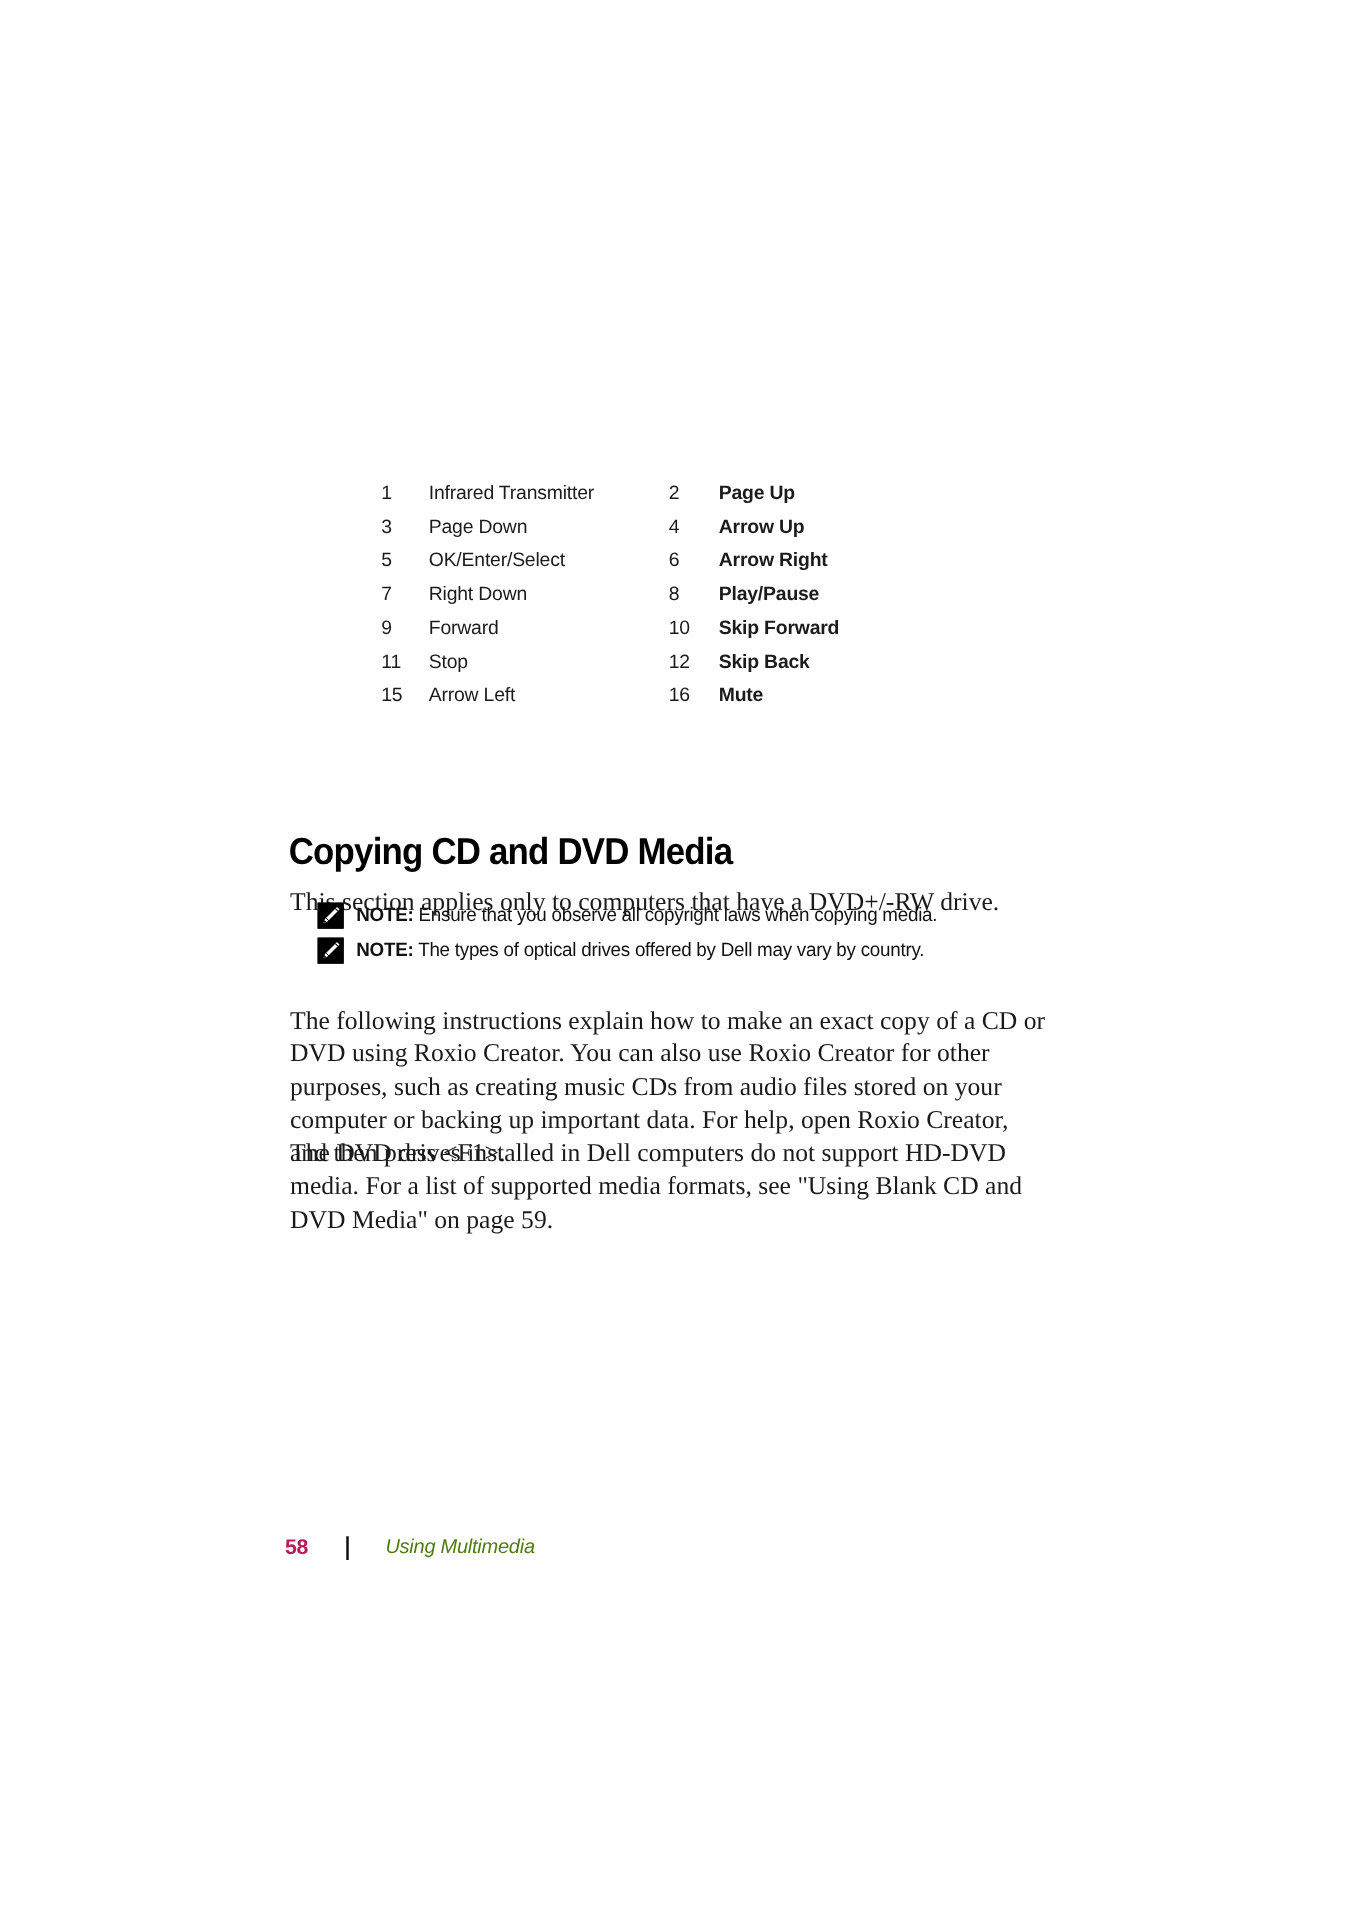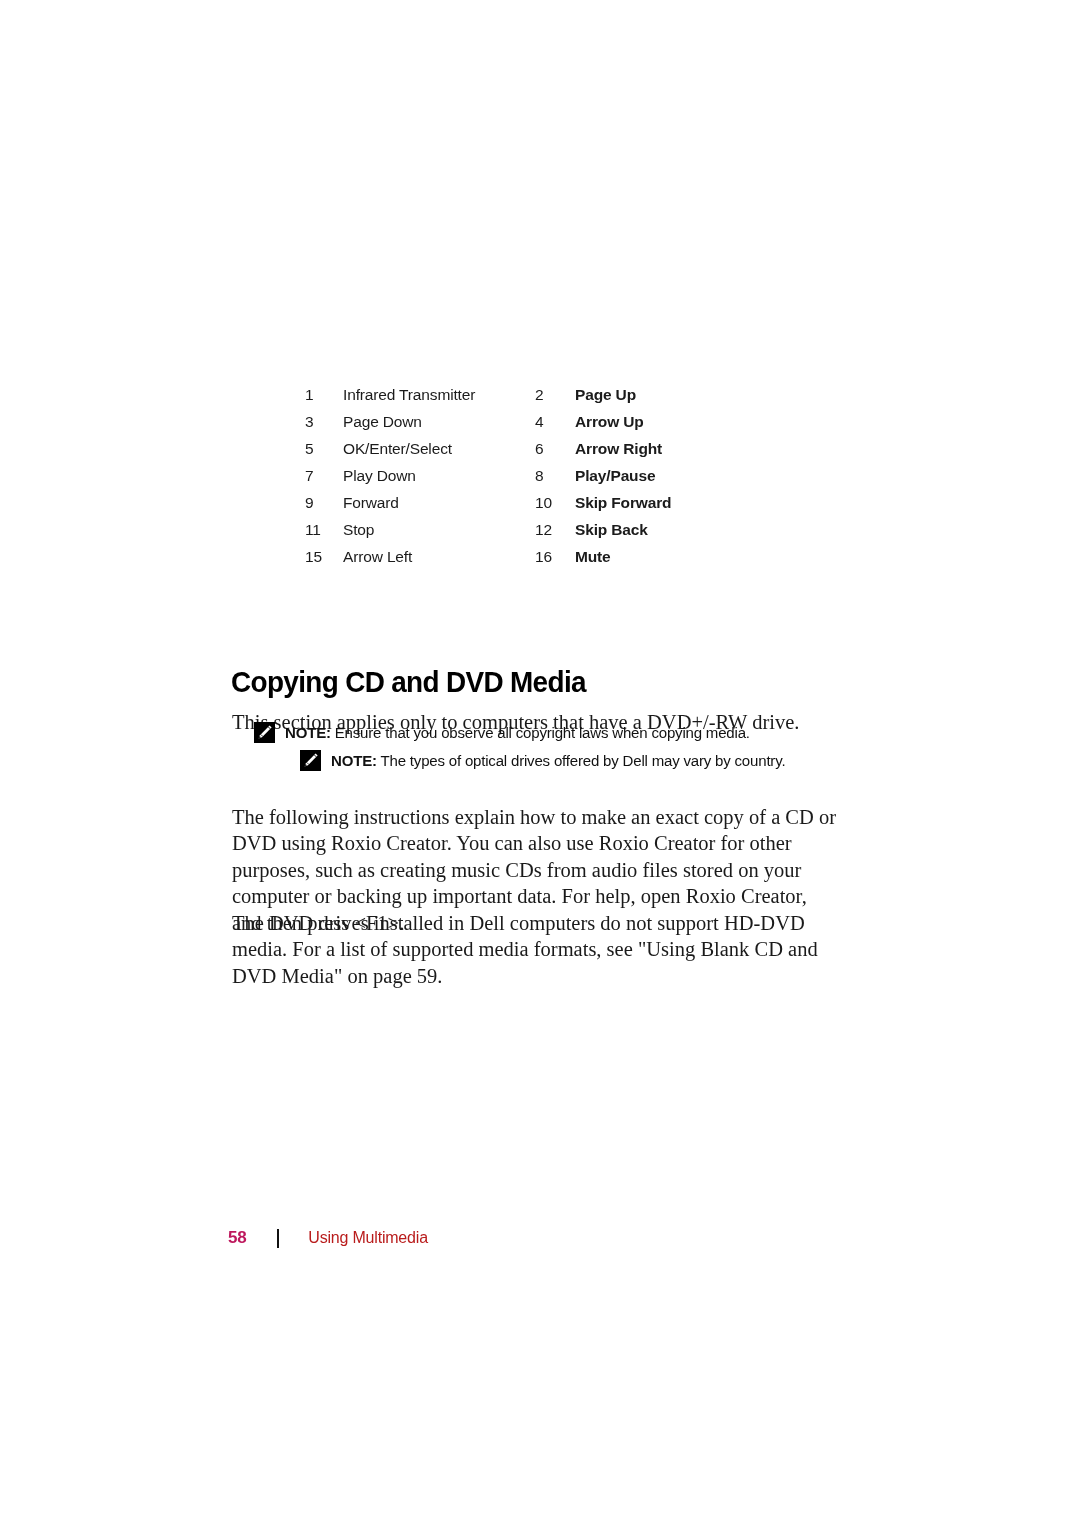--- a/index.html
+++ b/index.html
@@ -83,21 +83,21 @@
 
   
   .note-row {
     position: absolute;
     left: 254px;
     display: flex;
     align-items: center;
     gap: 0px;
   }
   #note-1 { top: 721px; }
-  #note-2 { top: 749px; margin-left: 46px; }
+  #note-2 { top: 749px; }
 
   .note-icon {
     width: 21px;
     height: 21px;
     flex: 0 0 21px;
     background: #000000;
     position: relative;
     margin-top: 1px;
   }
   .note-icon svg { display: block; }
@@ -134,22 +134,23 @@
   }
   .footer-divider {
     width: 2px;
     height: 19px;
     background: #111111;
     margin-left: 31px;
     margin-right: 29px;
   }
   .footer-section-title {
     font-size: 16px;
-    color: #b91c1c;
+    color: #4d7c0f;
     letter-spacing: -0.2px;
+    font-style: italic;
   }
 </style>
 </head>
 <body>
 
 <div class="page">
 
   <table class="legend-table">
     <tbody>
 
@@ -169,21 +170,21 @@
 
       <tr>
         <td class="num">5</td>
         <td class="lbl">OK/Enter/Select</td>
         <td class="num2">6</td>
         <td class="lbl2">Arrow Right</td>
       </tr>
 
       <tr>
         <td class="num">7</td>
-        <td class="lbl">Play Down</td>
+        <td class="lbl">Right Down</td>
         <td class="num2">8</td>
         <td class="lbl2">Play/Pause</td>
       </tr>
 
       <tr>
         <td class="num">9</td>
         <td class="lbl">Forward</td>
         <td class="num2">10</td>
         <td class="lbl2">Skip Forward</td>
       </tr>

